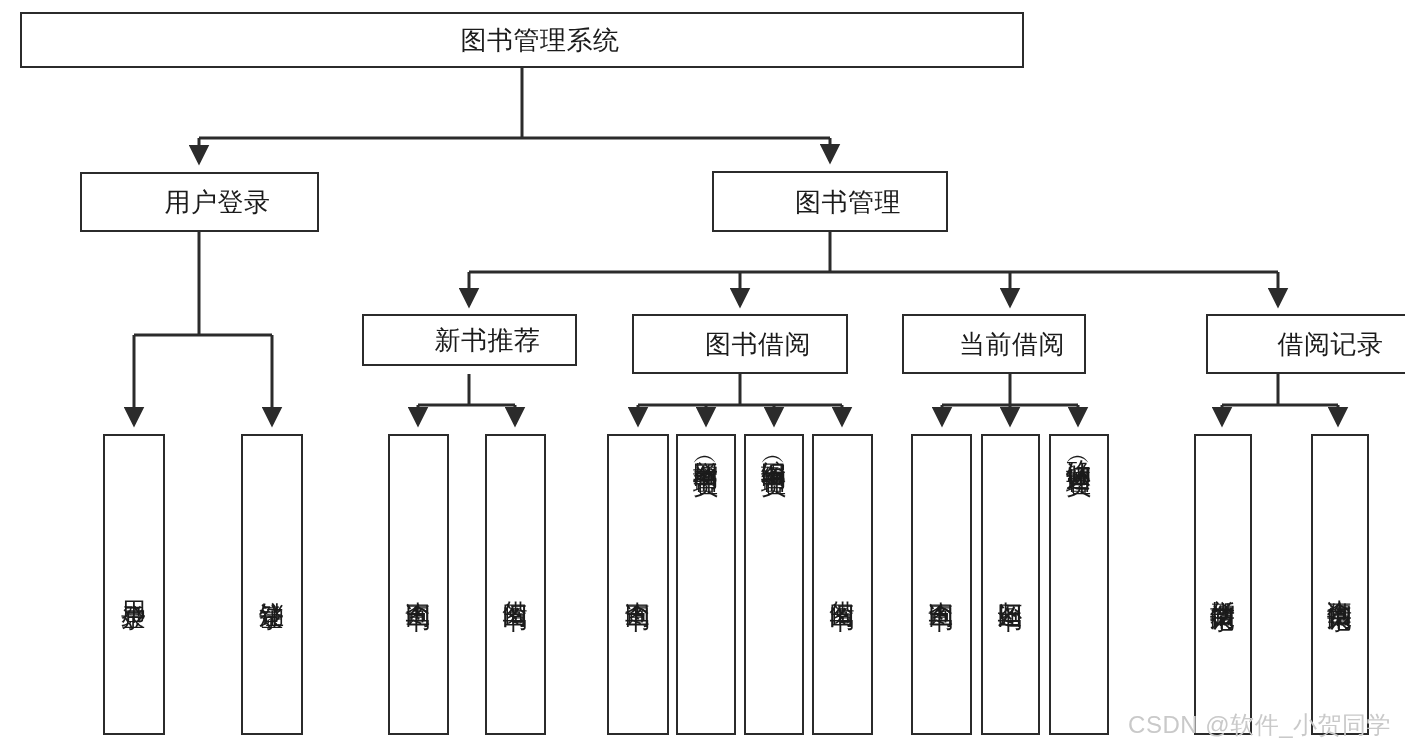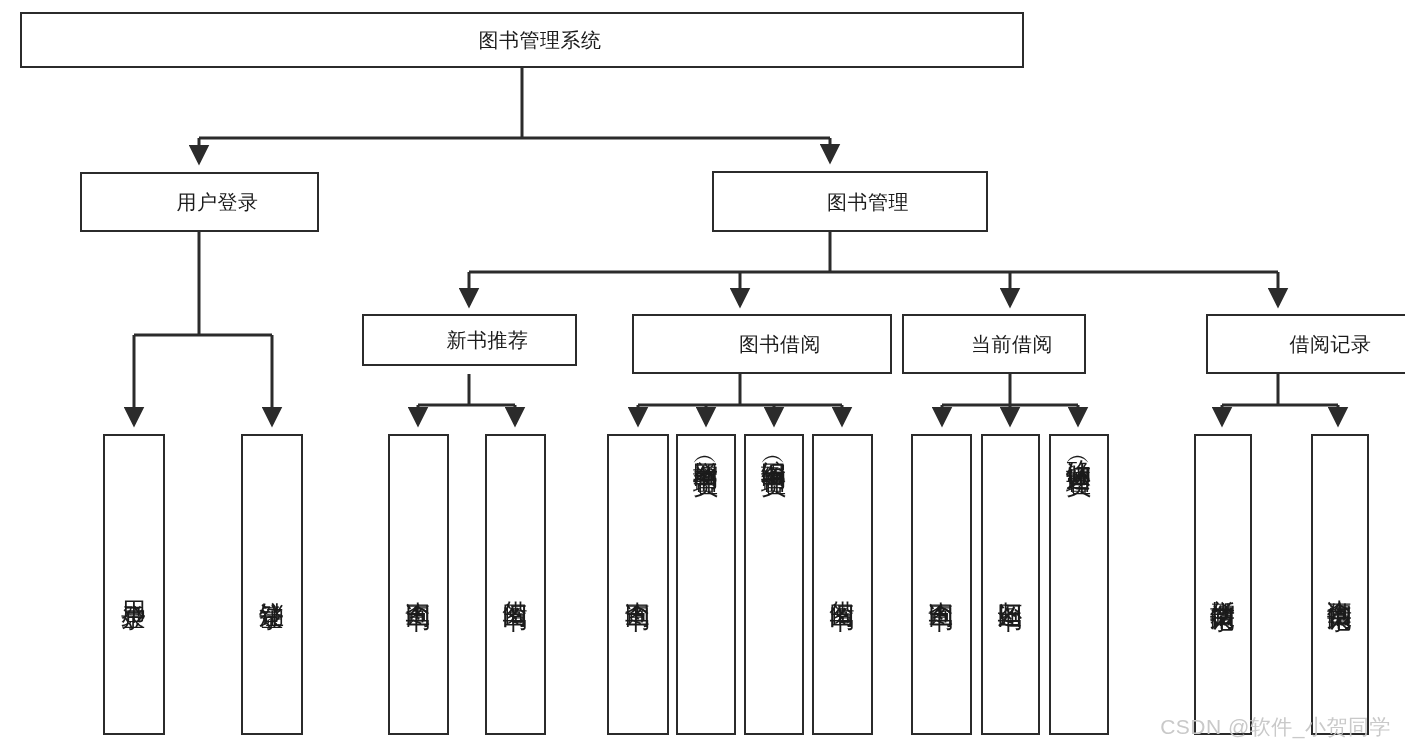--- a/index.html
+++ b/index.html
@@ -31,21 +31,21 @@
     border: 2.5px solid #2b2b2b;
     background: #ffffff;
     display: flex;
     align-items: center;
     justify-content: center;
     color: #1b1b1b;
     z-index: 2;
   }
   
   .node.h {
-    font-size: 20px;
+    font-size: 26px;
     letter-spacing: 0.5px;
     padding-left: 36px;
   }
   .node.h .lbl {
     white-space: nowrap;
     line-height: 1;
   }
   
   .node.v {
     align-items: flex-start;
@@ -67,21 +67,21 @@
   .node.v.top {
     align-items: flex-start;
   }
   .node.v.top .lbl {
     margin-top: 4px;
   }
   .watermark {
     position: absolute;
     right: 14px;
     bottom: 6px;
-    font-size: 21px;
+    font-size: 24px;
     color: #c9c9c9;
     white-space: nowrap;
     z-index: 5;
     letter-spacing: 0.5px;
   }
 </style>
 </head>
 <body>
 
 <div id="canvas">
@@ -136,28 +136,28 @@
     </g>
   </svg>
 
   <div class="node h" style="left:20px; top:12px; width:1004px; height:56px;">
     <span class="lbl">图书管理系统</span>
   </div>
 
   <div class="node h" style="left:80px; top:172px; width:239px; height:60px;">
     <span class="lbl">用户登录</span>
   </div>
-  <div class="node h" style="left:712px; top:171px; width:276px; height:61px;">
+  <div class="node h" style="left:712px; top:171px; width:236px; height:61px;">
     <span class="lbl">图书管理</span>
   </div>
 
   <div class="node h" style="left:362px; top:314px; width:215px; height:52px;">
     <span class="lbl">新书推荐</span>
   </div>
-  <div class="node h" style="left:632px; top:314px; width:260px; height:60px;">
+  <div class="node h" style="left:632px; top:314px; width:216px; height:60px;">
     <span class="lbl">图书借阅</span>
   </div>
   <div class="node h" style="left:902px; top:314px; width:184px; height:60px;">
     <span class="lbl">当前借阅</span>
   </div>
   <div class="node h" style="left:1172px; top:314px; width:213px; height:60px;margin-left:34px;">
     <span class="lbl">借阅记录</span>
   </div>
 
   <div class="node v mid" style="left:103px; top:434px; width:62px; height:301px;">

